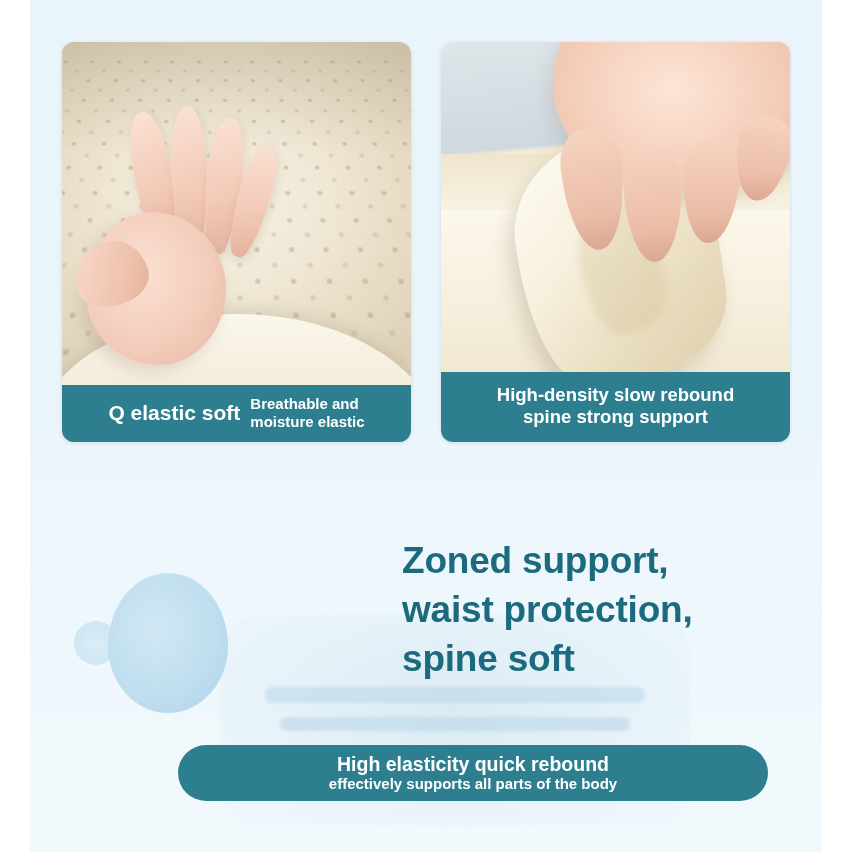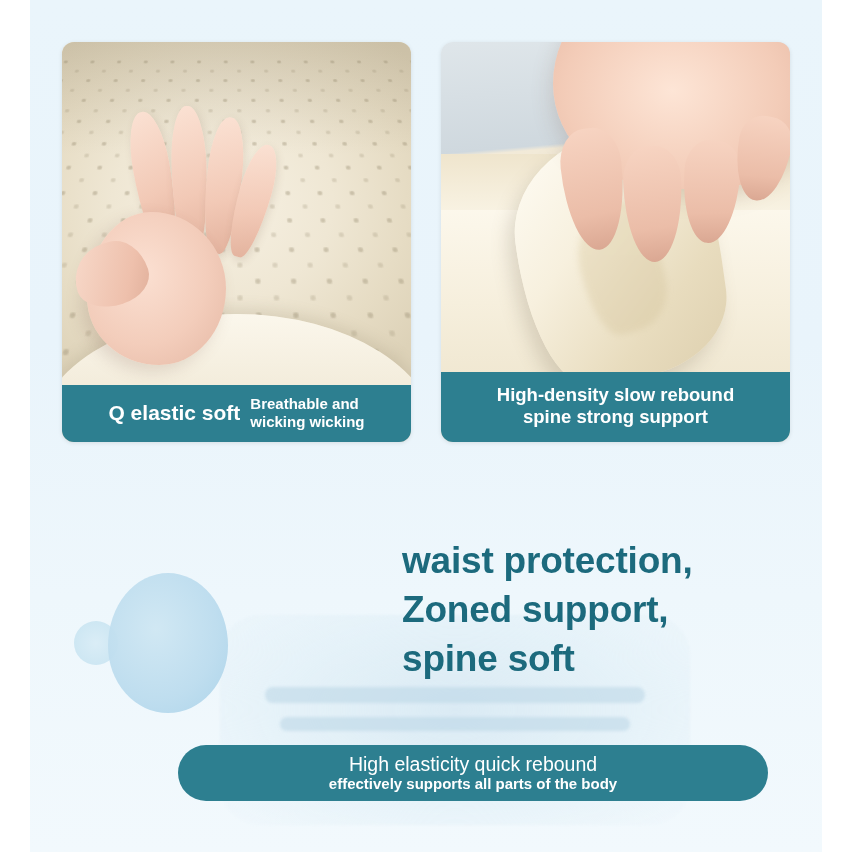--- a/index.html
+++ b/index.html
@@ -247,21 +247,21 @@
     background: #2d7f90;
     border-radius: 28px;
     color: #ffffff;
     display: flex;
     flex-direction: column;
     align-items: center;
     justify-content: center;
     text-align: center;
     line-height: 1.12;
   }
-  .ribbon-l1 { font-size: 19.5px; font-weight: 400; }
+  .ribbon-l1 { font-size: 19.5px; font-weight: 700; }
   .ribbon-l2 { font-size: 15px; font-weight: 700; }
 </style>
 </head>
 <body>
 
 <div class="page">
   <div class="inner">
 
     <div class="cards">
 
@@ -277,21 +277,21 @@
             <div class="finger f3"></div>
             <div class="finger f4"></div>
             <div class="palm"></div>
             <div class="thumb"></div>
           </div>
         </div>
         <div class="caption-bar cap-left">
           <span class="cap-big">Q elastic soft</span>
           <span class="cap-two">
             <span>Breathable and</span><br>
-            <span>wicking wicking</span>
+            <span>moisture elastic</span>
           </span>
         </div>
       </div>
 
       <div class="card">
         <div class="photo-foam">
           <div class="foam-block"></div>
           <div class="foam-top"></div>
           <div class="foam-bend">
             <div class="foam-bend-inner"></div>
@@ -313,22 +313,22 @@
 
     <div class="lower">
       <div class="ghost-pillow"></div>
       <div class="ghost-line gl1"></div>
       <div class="ghost-line gl2"></div>
       <div class="ghost-line gl3"></div>
       <div class="blob-tail"></div>
       <div class="blob"></div>
 
       <div class="headline">
+        <div>Zoned support,</div>
         <div>waist protection,</div>
-        <div>Zoned support,</div>
         <div>spine soft</div>
       </div>
 
       <div class="ribbon">
         <div class="ribbon-l1">High elasticity quick rebound</div>
         <div class="ribbon-l2">effectively supports all parts of the body</div>
       </div>
     </div>
 
   </div>

